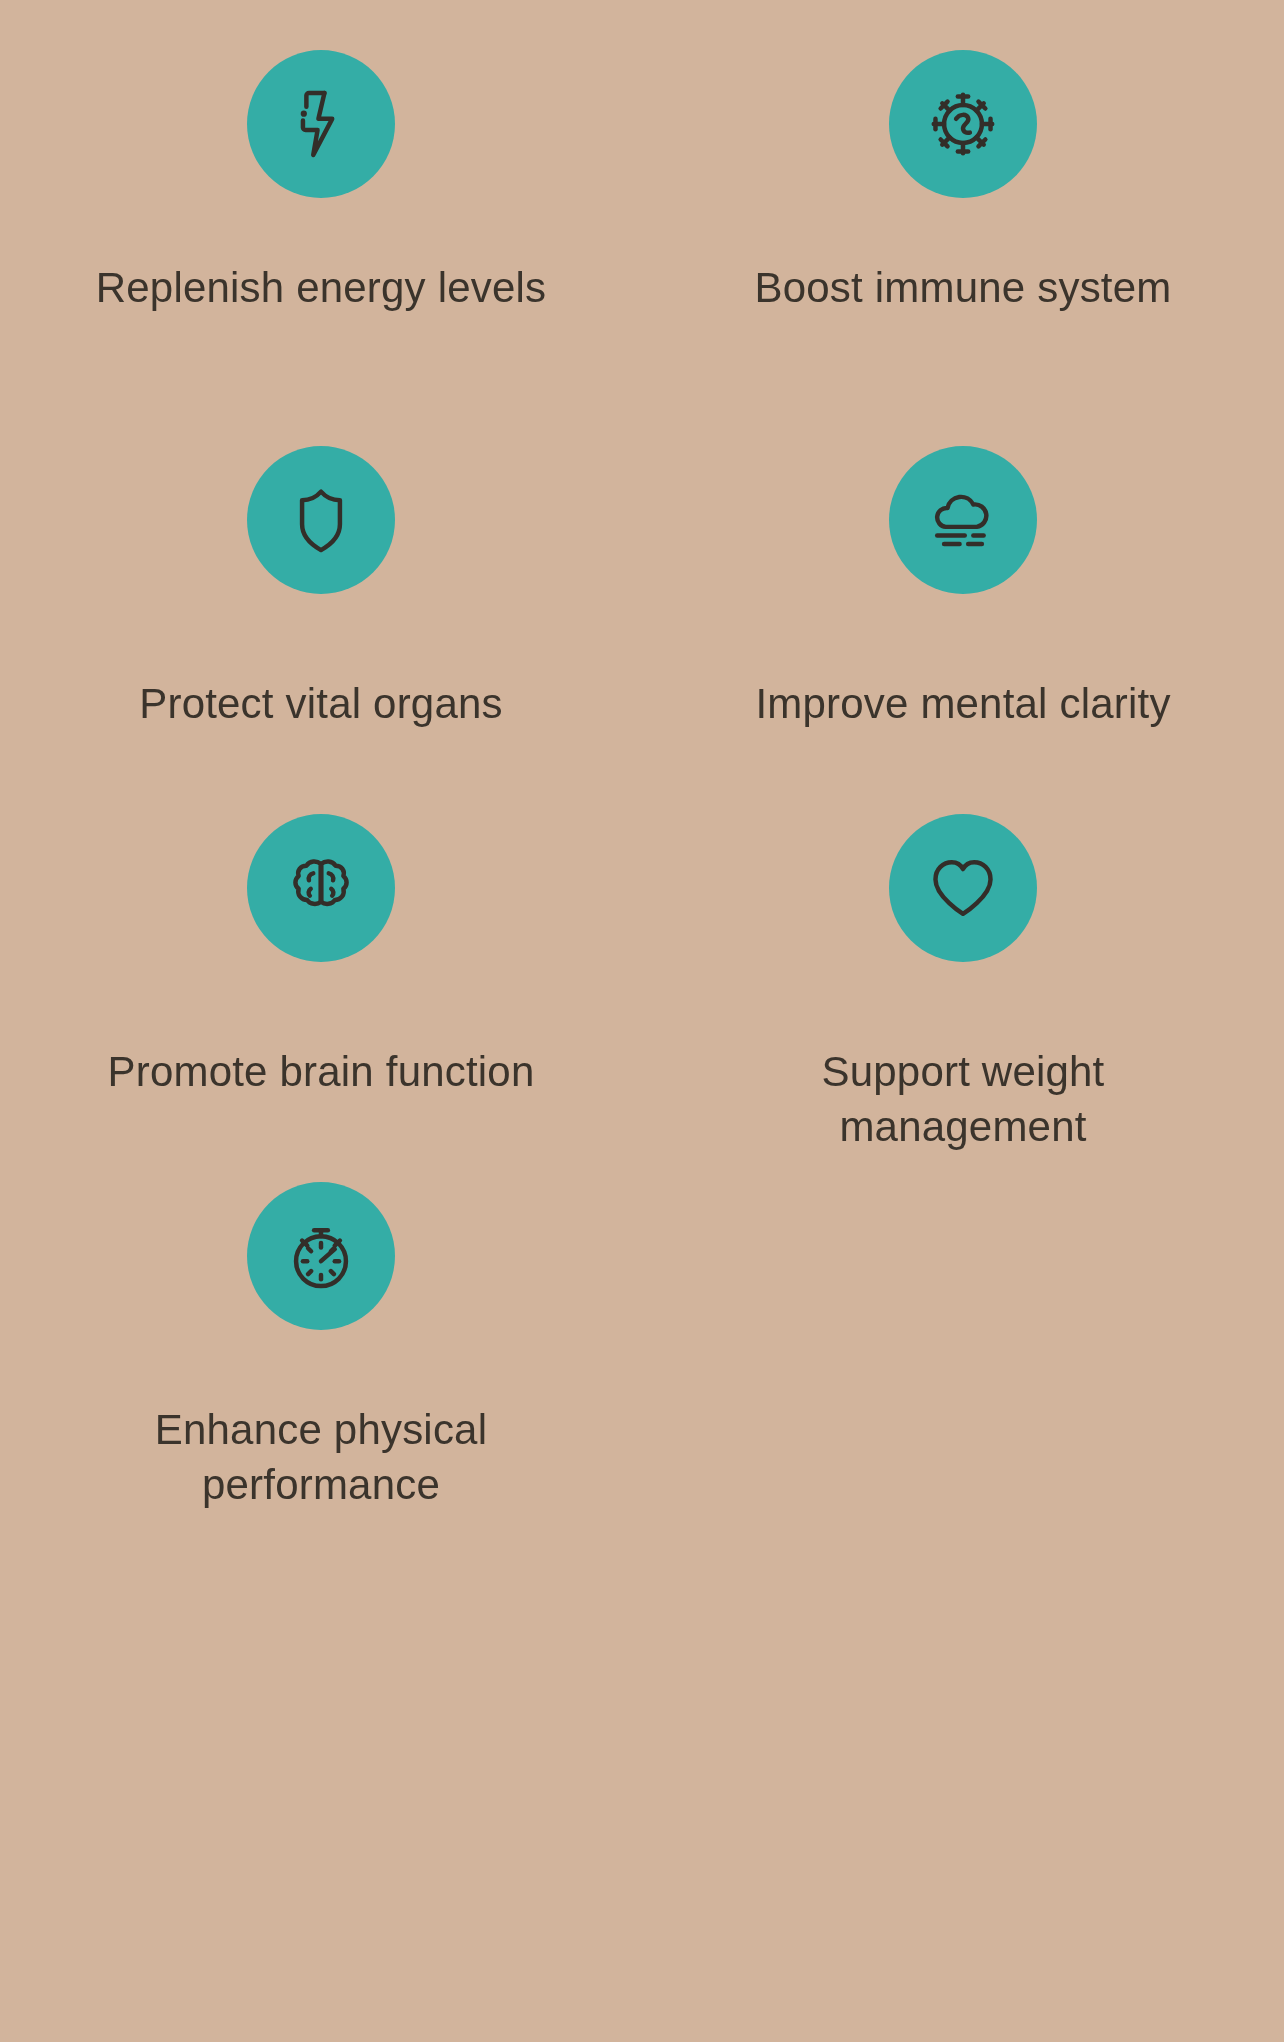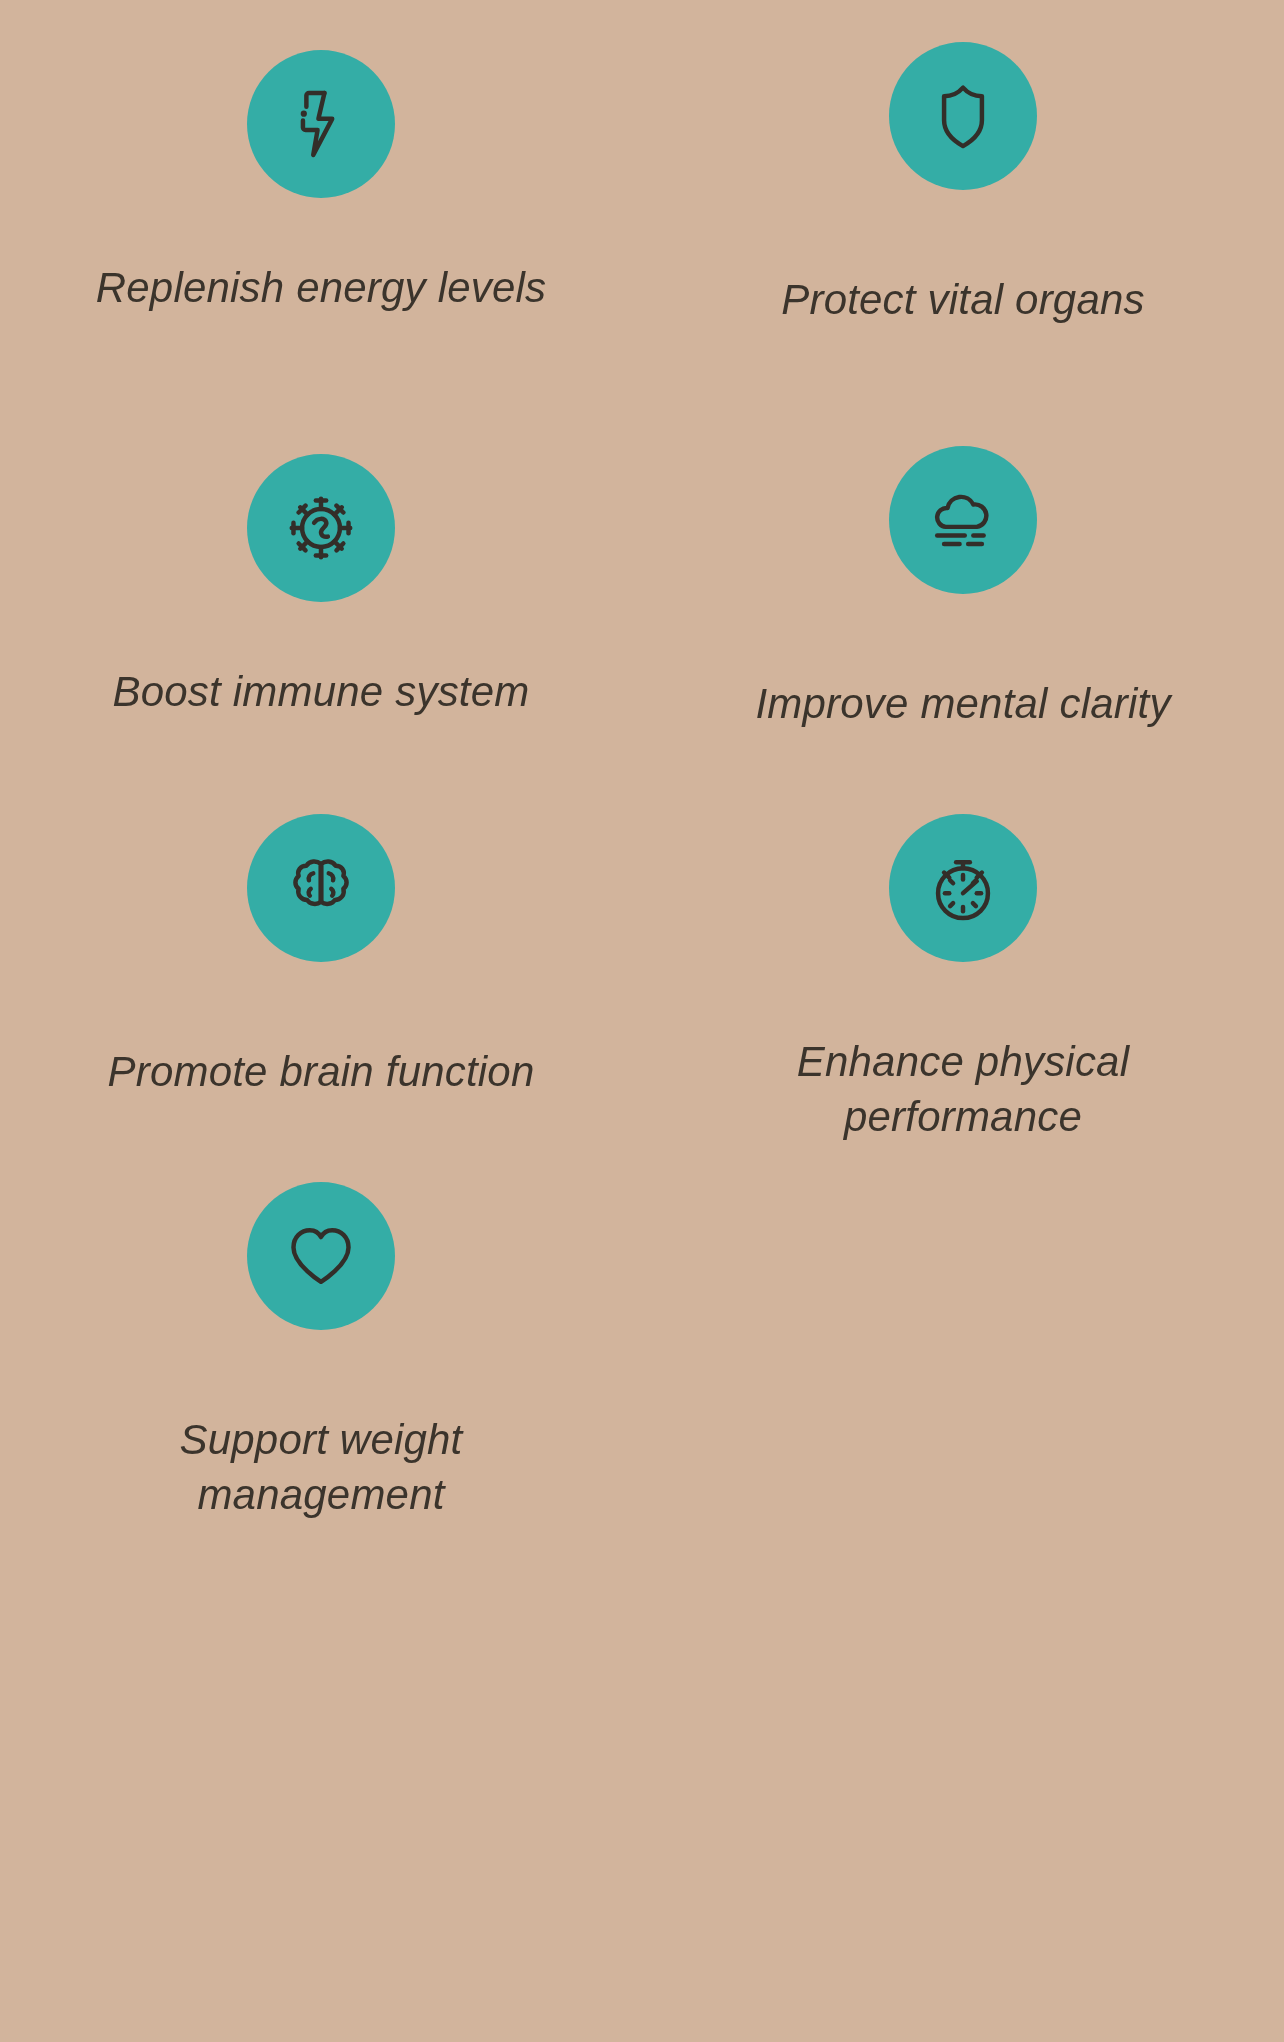--- a/index.html
+++ b/index.html
@@ -17,21 +17,20 @@
   }
 
   #benefits-grid {
     width: 1284px;
     height: 2042px;
     display: grid;
     grid-template-columns: 1fr 1fr;
     grid-template-rows: 404px 368px 368px 480px;
     align-content: start;
     padding-top: 34px;
-    font-style: italic;
   }
 
   .benefit-item {
     display: flex;
     flex-direction: column;
     align-items: center;
   }
 
   .icon-circle {
     width: 148px;
@@ -92,29 +91,20 @@
 
   <div class="benefit-item row-1">
     <div class="icon-circle">
       <svg viewBox="0 0 100 100">
         <path class="st" d="M54 14 H36 a3 3 0 0 0 -3 3 V30"></path>
         <path class="st" d="M54 14 L47 44 H63 L41 86 L46 57 H32 a3 3 0 0 1 -3 -3 V46"></path>
         <circle class="fl" cx="30" cy="38" r="3.6"></circle>
       </svg>
     </div>
     <div class="benefit-label">Replenish energy levels</div>
-  </div>
-
-  <div class="benefit-item row-2">
-    <div class="icon-circle">
-      <svg viewBox="0 0 100 100">
-        <path class="st" d="M50 17 c-6 7 -14 10 -22 10 v28 c0 16 13 25 22 30 c9 -5 22 -14 22 -30 V27 c-8 0 -16 -3 -22 -10 Z"></path>
-      </svg>
-    </div>
-    <div class="benefit-label">Protect vital organs</div>
   </div>
 
   <div class="benefit-item row-1">
     <div class="icon-circle">
       <svg viewBox="0 0 100 100">
         <circle class="st" cx="50" cy="50" r="22"></circle>
         <g class="st">
           <path d="M50 28 V16"></path>
             <path d="M44 18 h12"></path>
           <path d="M50 72 V84"></path>
@@ -131,20 +121,29 @@
             <path d="M68 24 l8 8"></path>
           <path d="M34.4 65.6 L25.9 74.1"></path>
             <path d="M24 68 l8 8"></path>
         </g>
         <path class="st" d="M42 44 c4 -6 12 -6 14 -1 c2 5 -6 7 -6 12 c0 4 4 6 8 5"></path>
       </svg>
     </div>
     <div class="benefit-label">Boost immune system</div>
   </div>
 
+  <div class="benefit-item row-2">
+    <div class="icon-circle">
+      <svg viewBox="0 0 100 100">
+        <path class="st" d="M50 17 c-6 7 -14 10 -22 10 v28 c0 16 13 25 22 30 c9 -5 22 -14 22 -30 V27 c-8 0 -16 -3 -22 -10 Z"></path>
+      </svg>
+    </div>
+    <div class="benefit-label">Protect vital organs</div>
+  </div>
+
   <div class="benefit-item row-3">
     <div class="icon-circle">
       <svg viewBox="0 0 100 100">
         <path class="st" d="M30 58 a11 11 0 0 1 2 -22 a16 16 0 0 1 30 -4 a12 12 0 0 1 4 26 Z"></path>
         <path class="st" d="M20 68 H52"></path>
         <path class="st" d="M62 68 H74"></path>
         <path class="st" d="M28 78 H46"></path>
         <path class="st" d="M56 78 H72"></path>
       </svg>
     </div>
@@ -157,20 +156,29 @@
         <path class="st" d="M50 22 c-5 -4 -13 -4 -17 2 c-7 0 -11 6 -9 12 c-5 4 -5 11 0 15 c-2 7 3 13 10 13 c3 5 11 6 16 2 Z"></path>
         <path class="st" d="M50 22 c5 -4 13 -4 17 2 c7 0 11 6 9 12 c5 4 5 11 0 15 c2 7 -3 13 -10 13 c-3 5 -11 6 -16 2 Z"></path>
         <path class="st" d="M50 24 V66"></path>
         <path class="st" d="M41 33 c-4 1 -6 4 -5 8"></path>
         <path class="st" d="M59 33 c4 1 6 4 5 8"></path>
         <path class="st" d="M38 51 c-3 2 -3 6 -1 8"></path>
         <path class="st" d="M62 51 c3 2 3 6 1 8"></path>
       </svg>
     </div>
     <div class="benefit-label">Promote brain function</div>
+  </div>
+
+  <div class="benefit-item row-3">
+    <div class="icon-circle">
+      <svg viewBox="0 0 100 100">
+        <path class="st" d="M50 80 C50 80 18 60 18 40 C18 28 27 20 37 20 C44 20 48 24 50 28 C52 24 56 20 63 20 C73 20 82 28 82 40 C82 60 50 80 50 80 Z"></path>
+      </svg>
+    </div>
+    <div class="benefit-label">Support weight management</div>
   </div>
 
   <div class="benefit-item row-4">
     <div class="icon-circle">
       <svg viewBox="0 0 100 100">
         <circle class="st" cx="50" cy="56" r="29"></circle>
         <path class="st" d="M42 20 h16"></path>
         <path class="st" d="M50 20 v7"></path>
         <path class="st" d="M28 32 l6 6"></path>
         <path class="st" d="M72 32 l-6 6"></path>
@@ -183,23 +191,14 @@
           <path d="M35 41 l3.5 3.5"></path>
           <path d="M61.5 67.5 l3.5 3.5"></path>
           <path d="M35 71 l3.5 -3.5"></path>
           <path d="M61.5 44.5 l3.5 -3.5"></path>
         </g>
       </svg>
     </div>
     <div class="benefit-label">Enhance physical performance</div>
   </div>
 
-  <div class="benefit-item row-3">
-    <div class="icon-circle">
-      <svg viewBox="0 0 100 100">
-        <path class="st" d="M50 80 C50 80 18 60 18 40 C18 28 27 20 37 20 C44 20 48 24 50 28 C52 24 56 20 63 20 C73 20 82 28 82 40 C82 60 50 80 50 80 Z"></path>
-      </svg>
-    </div>
-    <div class="benefit-label">Support weight management</div>
-  </div>
-
 
 </main>
 
 </body></html>

